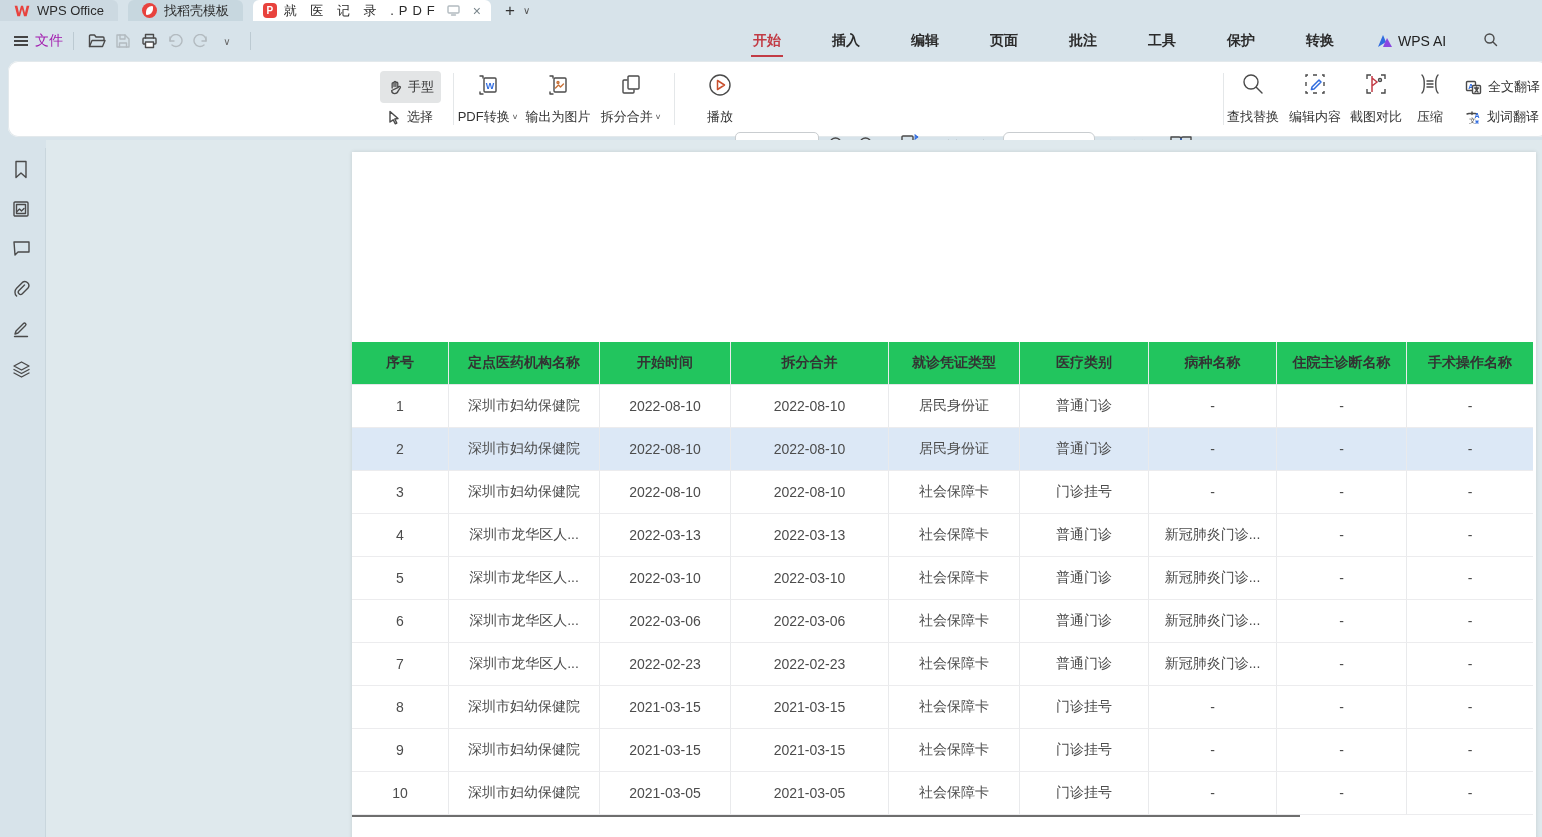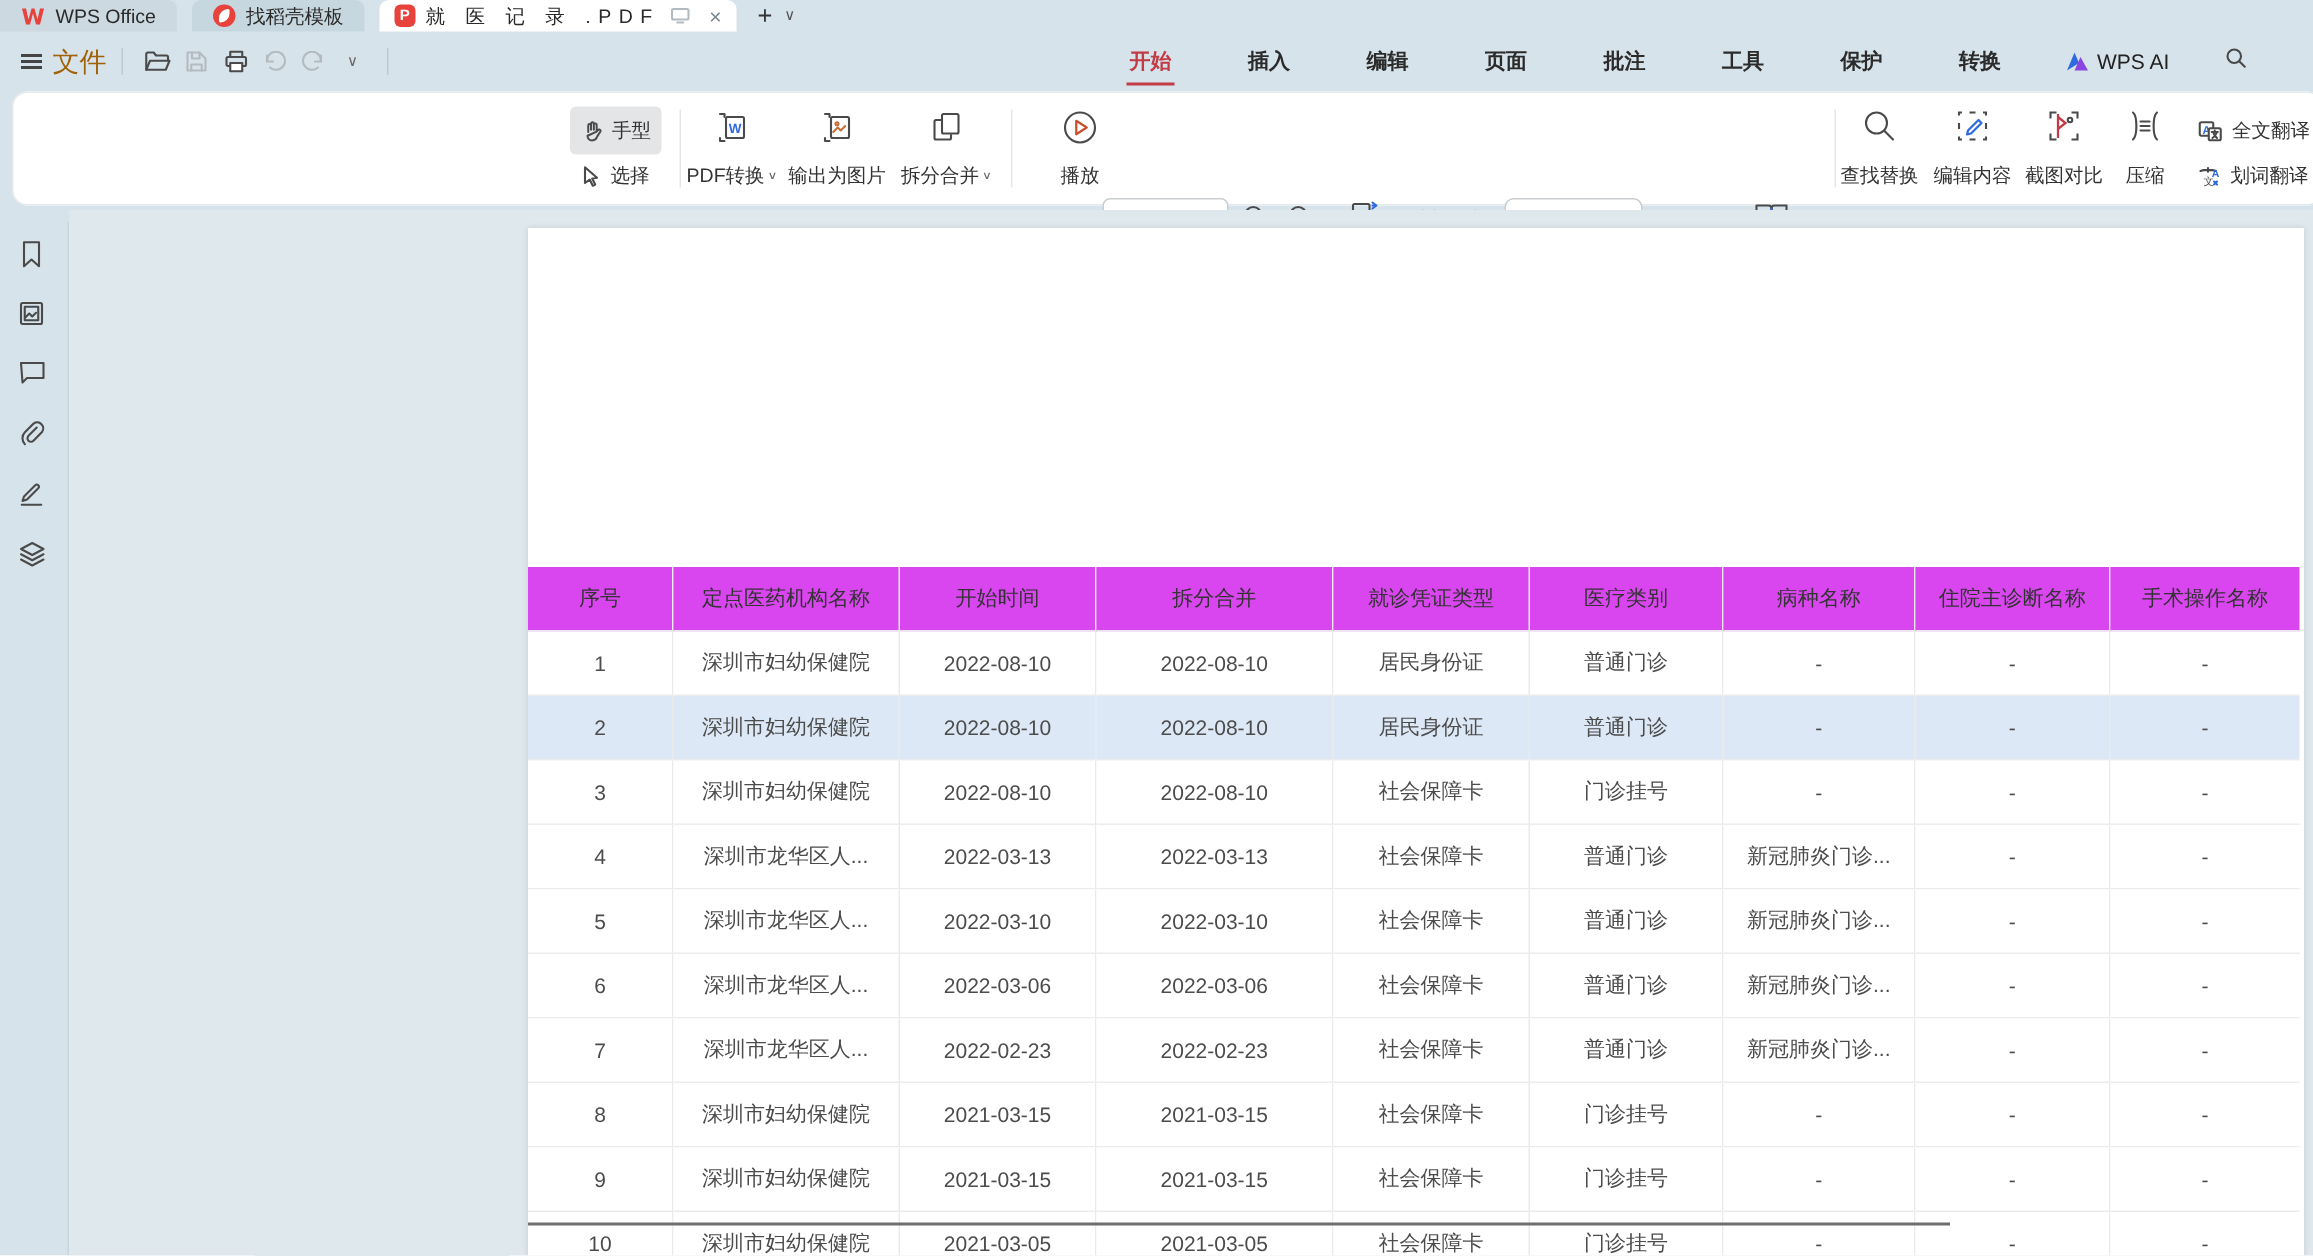--- a/index.html
+++ b/index.html
@@ -21,21 +21,21 @@
   .docer-logo:after { content:""; position:absolute; left:4px; top:3px; width:7px; height:9px;
     background:#fff; border-radius:6px 1px 6px 1px; }
   .pdf-badge { width:15px; height:15px; border-radius:4px; background:#e8423d; color:#fff;
     font-size:10px; font-weight:bold; display:flex; align-items:center; justify-content:center; }
   .tab-mini { color:#7a868c; font-size:12px; display:flex; align-items:center; }
   .tab-plus { margin-left:14px; font-size:17px; color:#333; cursor:pointer; }
   .tab-chev { margin-left:8px; color:#555; font-size:10px; cursor:pointer; }
 
   
   .menubar { position:absolute; left:0; top:21px; right:0; height:40px; display:flex; align-items:center; }
-  .file-btn { display:flex; align-items:center; gap:7px; margin-left:14px; font-size:18px; color:#a16207; cursor:pointer; }
+  .file-btn { display:flex; align-items:center; gap:7px; margin-left:14px; font-size:14px; color:#a21caf; cursor:pointer; }
   .burger { width:14px; height:10px; display:flex; flex-direction:column; justify-content:space-between; }
   .burger i { display:block; height:1.6px; background:#444; }
   .vsep { width:1px; height:18px; background:#bccad2; margin:0 10px; }
   .qicon { width:26px; height:26px; display:flex; align-items:center; justify-content:center;
     border-radius:4px; cursor:pointer; }
   .qicon svg { display:block; }
   .menus { position:absolute; left:735px; top:0; height:40px; display:flex; align-items:center; gap:15px; }
   .menu-item { font-size:14px; color:#2b2b2b; padding:0 18px; height:40px; display:flex; align-items:center;
     cursor:pointer; position:relative;font-weight:bold; }
   .menu-item.active { color:#c23b45; font-weight:bold; }
@@ -75,21 +75,21 @@
 
   
   .docarea { position:absolute; left:46px; top:140px; right:0; bottom:0; background:#dfe9ed; overflow:hidden; }
   .page { position:absolute; left:306px; top:12px; width:1184px; height:900px; background:#fff;
     box-shadow:0 0 4px rgba(0,0,0,.12); }
   .pdf-table { position:absolute; left:0px; top:190px; width:1181px; }
   .trow { display:grid; grid-template-columns:97px 151px 131px 158px 131px 129px 128px 130px 126px; }
   .tcell { height:43px; display:flex; align-items:center; justify-content:center; font-size:14px; color:#4c4c4c;
     border-right:1px solid #e9eaec; border-bottom:1px solid #ececee; background:#fff; overflow:hidden; white-space:nowrap; }
   .trow .tcell:last-child { border-right:none; }
-  .thead .tcell { background:#d946ef; font-weight:normal; color:#333; font-size:14px; border-bottom:1px solid #e4e6e8;margin-top:36px; }
+  .thead .tcell { background:#22c55e; font-weight:bold; color:#333; font-size:14px; border-bottom:1px solid #e4e6e8; }
   .trow.hl .tcell { background:#dce8f6; }
   .bottom-rule { position:absolute; left:0; width:948px; height:2px; background:#6e6e6e; }
 
   svg.st { stroke:#4a4a4a; fill:none; stroke-width:1.4; stroke-linecap:round; stroke-linejoin:round; }
   svg.gray { stroke:#b3bbc0; }
 </style>
 </head>
 <body>
 
 <div class="window">

